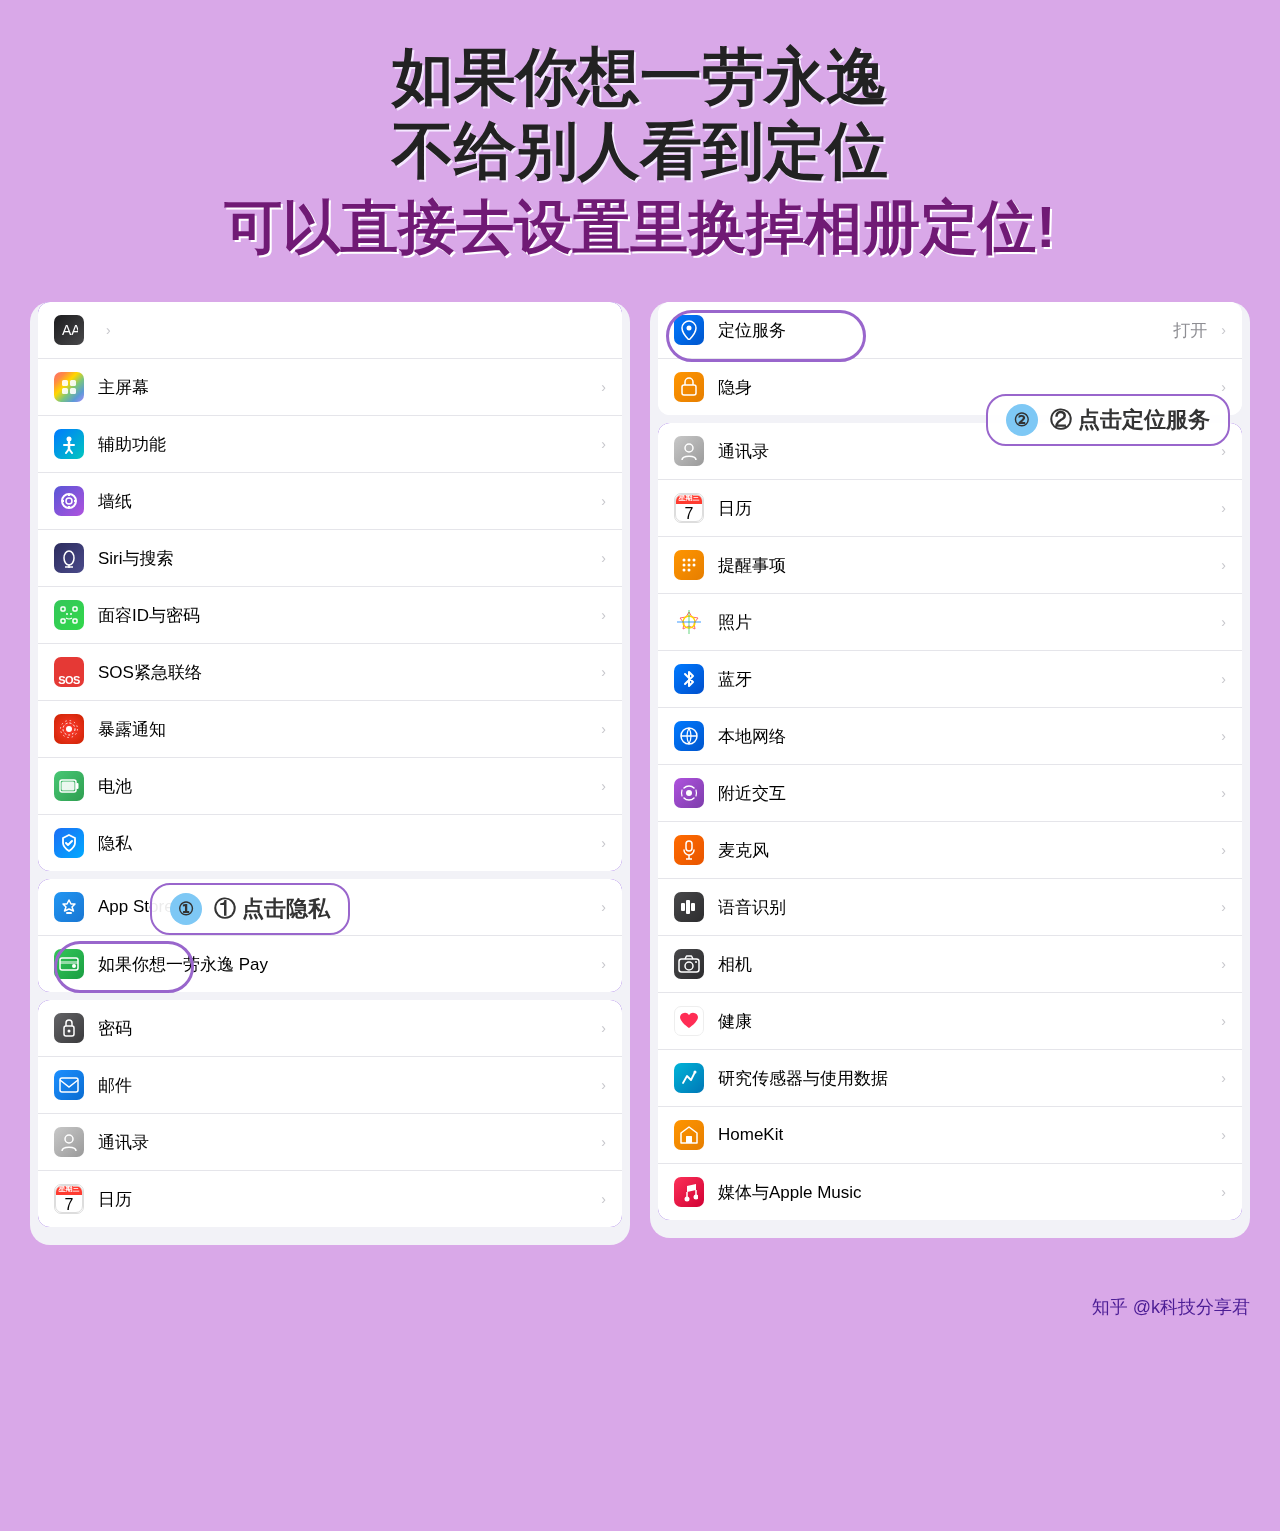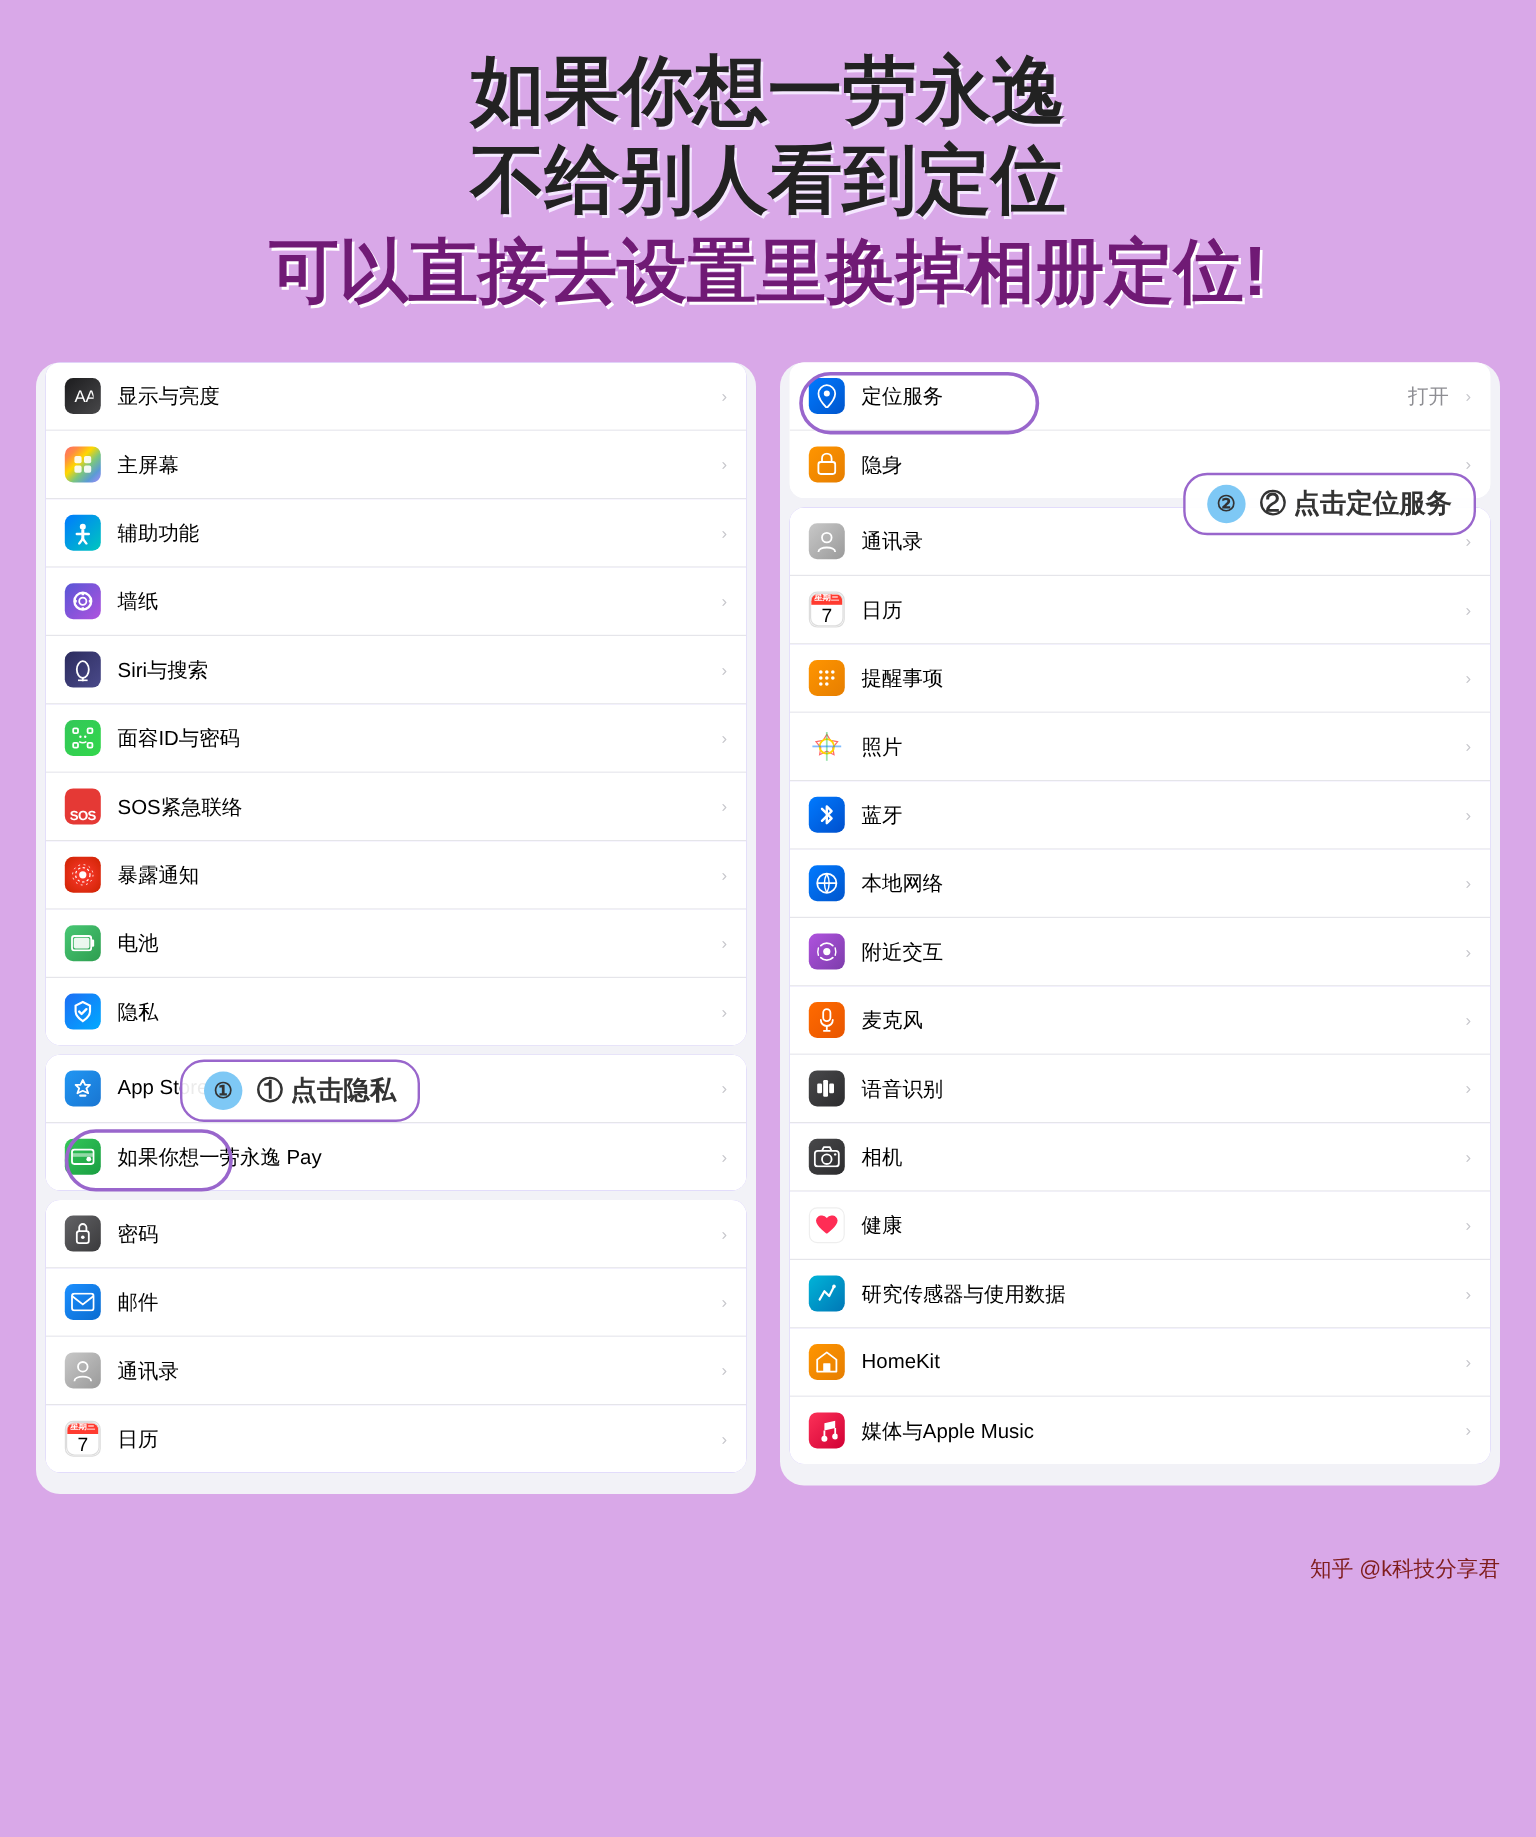--- a/index.html
+++ b/index.html
@@ -31,21 +31,21 @@
       display: block;
       text-shadow: 2px 2px 0 #fff;
     }
     .content-area {
       display: flex;
       gap: 20px;
       padding: 0 30px 40px;
       align-items: flex-start;
     }
     .settings-group {
-      background: #c4b5fd;
+      background: #6d28d9;
       border-radius: 12px;
       margin: 8px;
       overflow: hidden;
     }
     .settings-row {
       display: flex;
       align-items: center;
       padding: 13px 16px;
       background: white;
       border-bottom: 0.5px solid #e5e5ea;
@@ -145,21 +145,21 @@
       margin: 8px;
       overflow: hidden;
     }
     .right-top-group {
       margin-bottom: 4px;
     }
     .footer-watermark {
       text-align: right;
       padding: 10px 30px 20px;
       font-size: 18px;
-      color: #7f1d1d;
+      color: #4c1d95;
     }
 
     
     .calendar-icon-inner {
       display: flex;
       flex-direction: column;
       align-items: center;
       justify-content: center;
       width: 100%;
       height: 100%;
@@ -200,21 +200,20 @@
     <div class="panel-inner">
 
       <div class="settings-group">
 
         <div class="settings-row">
           <div class="row-icon icon-display">
             <svg width="18" height="18" viewBox="0 0 18 18">
                 <text x="2" y="14" font-size="14" fill="white">AA</text>
               </svg>
           </div>
-          <span class="row-label">显示与亮度</span>
           <span class="row-chevron">›</span>
         </div>
 
         <div class="settings-row">
           <div class="row-icon icon-homescreen">
             <svg width="18" height="18" viewBox="0 0 18 18">
               <rect x="2" y="2" width="6" height="6" rx="1.5" fill="white" opacity="0.9"></rect>
               <rect x="10" y="2" width="6" height="6" rx="1.5" fill="white" opacity="0.9"></rect>
               <rect x="2" y="10" width="6" height="6" rx="1.5" fill="white" opacity="0.9"></rect>
               <rect x="10" y="10" width="6" height="6" rx="1.5" fill="white" opacity="0.9"></rect>

